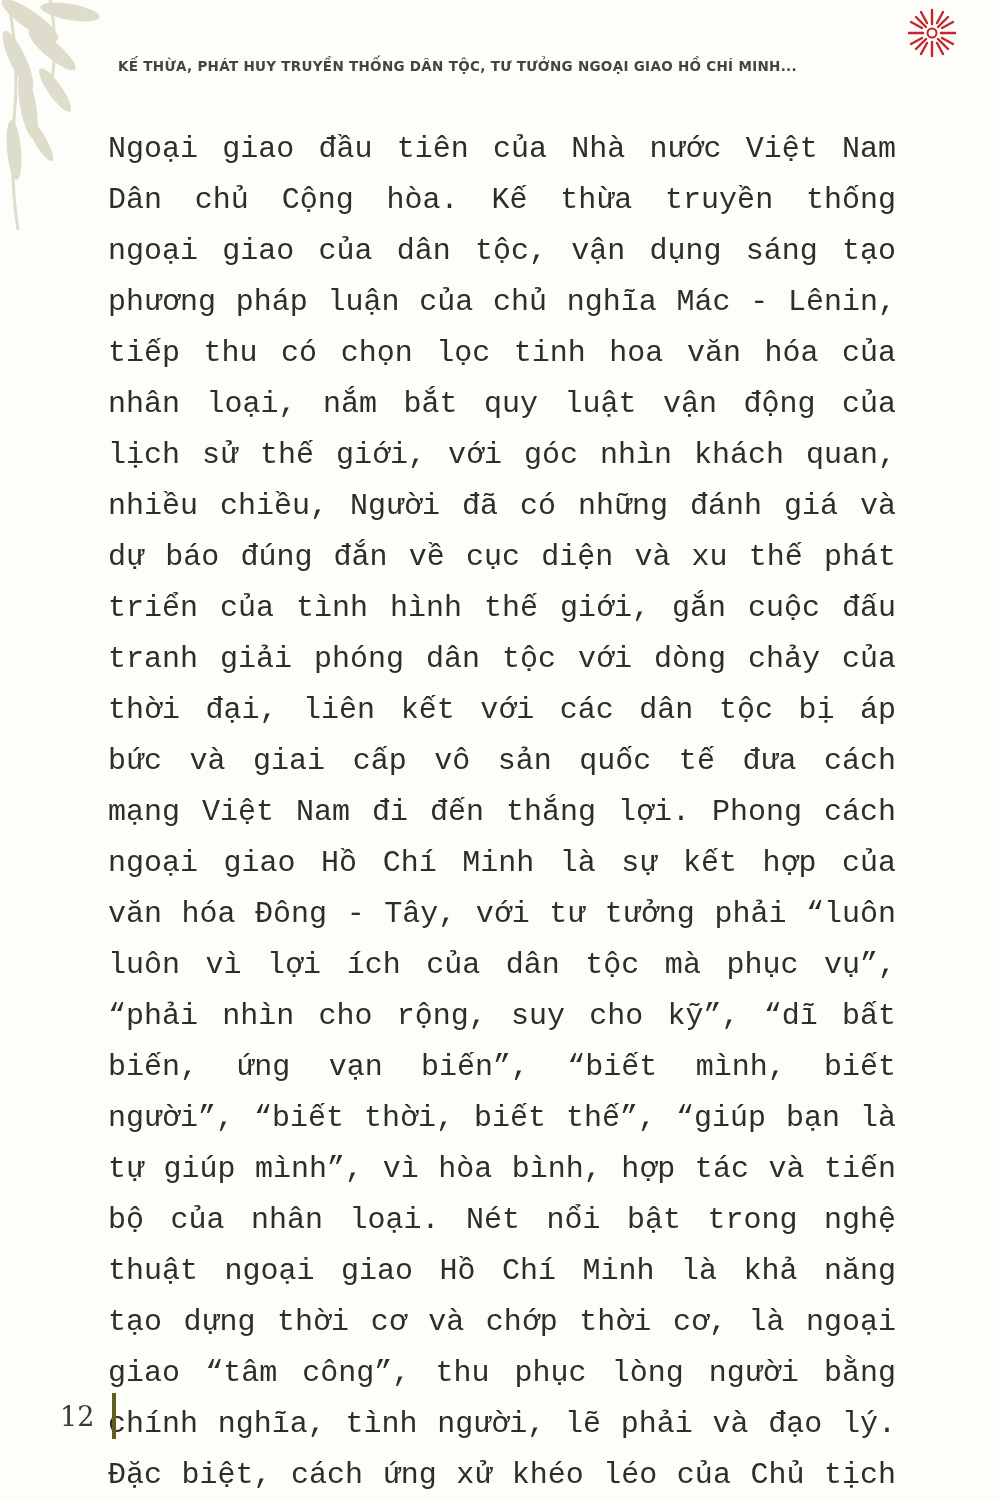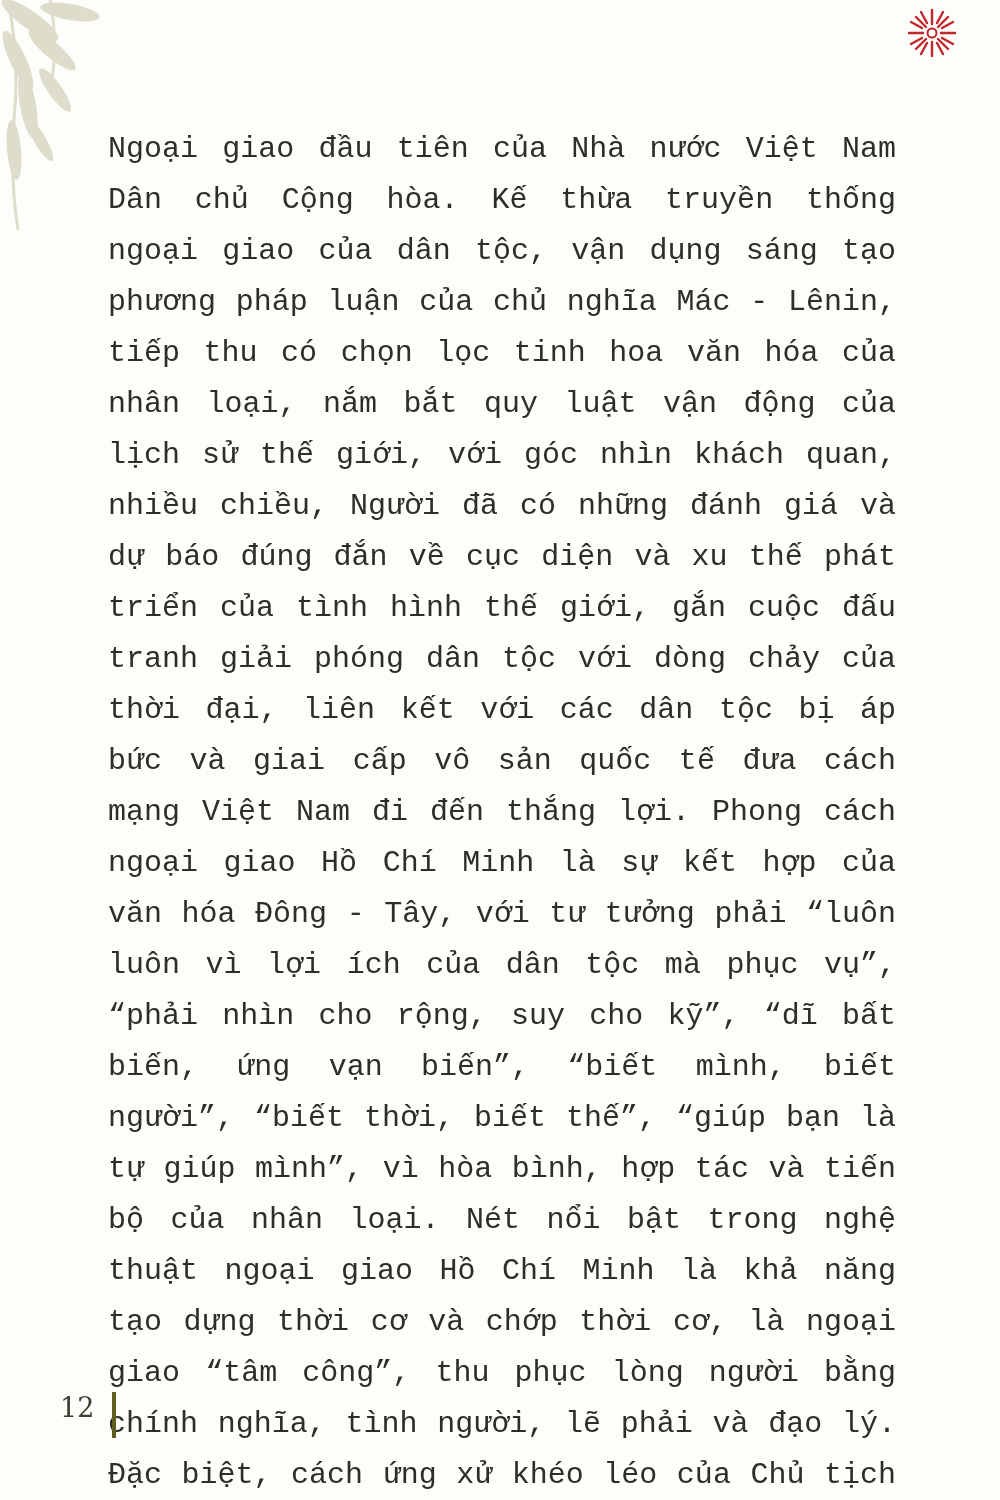--- a/index.html
+++ b/index.html
@@ -55,21 +55,21 @@
     text-align: justify;
     text-justify: inter-word;
     font-family: Liberation Mono, monospace;
   }
   .page-footer {
     position: absolute;
     left: 60px;
     top: 1392px;
     height: 48px;
     display: flex;
-    align-items: flex-start;
+    align-items: center;
   }
   .page-number {
     font-size: 27px;
     color: #3b3b2e;
     margin-right: 18px;
   }
   .footer-bar {
     display: inline-block;
     width: 4px;
     height: 46px;
@@ -117,20 +117,21 @@
         <line x1="24" y1="39" x2="18" y2="50"></line>
         <line x1="8" y1="18" x2="19" y2="24"></line>
         <line x1="39" y1="34" x2="50" y2="40"></line>
         <line x1="50" y1="18" x2="39" y2="24"></line>
         <line x1="19" y1="34" x2="8" y2="40"></line>
       </g>
       <circle cx="29" cy="29" r="4.5" fill="none" stroke="#c1272d" stroke-width="2"></circle>
     </svg>
   </div>
 
+  <div class="running-header">KẾ THỪA, PHÁT HUY TRUYỀN THỐNG DÂN TỘC, TƯ TƯỞNG NGOẠI GIAO HỒ CHÍ MINH...</div>
 
   <div class="body-text">Ngoại giao đầu tiên của Nhà nước Việt Nam Dân chủ Cộng hòa. Kế thừa truyền thống ngoại giao của dân tộc, vận dụng sáng tạo phương pháp luận của chủ nghĩa Mác - Lênin, tiếp thu có chọn lọc tinh hoa văn hóa của nhân loại, nắm bắt quy luật vận động của lịch sử thế giới, với góc nhìn khách quan, nhiều chiều, Người đã có những đánh giá và dự báo đúng đắn về cục diện và xu thế phát triển của tình hình thế giới, gắn cuộc đấu tranh giải phóng dân tộc với dòng chảy của thời đại, liên kết với các dân tộc bị áp bức và giai cấp vô sản quốc tế đưa cách mạng Việt Nam đi đến thắng lợi. Phong cách ngoại giao Hồ Chí Minh là sự kết hợp của văn hóa Đông - Tây, với tư tưởng phải “luôn luôn vì lợi ích của dân tộc mà phục vụ”, “phải nhìn cho rộng, suy cho kỹ”, “dĩ bất biến, ứng vạn biến”, “biết mình, biết người”, “biết thời, biết thế”, “giúp bạn là tự giúp mình”, vì hòa bình, hợp tác và tiến bộ của nhân loại. Nét nổi bật trong nghệ thuật ngoại giao Hồ Chí Minh là khả năng tạo dựng thời cơ và chớp thời cơ, là ngoại giao “tâm công”, thu phục lòng người bằng chính nghĩa, tình người, lẽ phải và đạo lý. Đặc biệt, cách ứng xử khéo léo của Chủ tịch Hồ Chí Minh trong quan hệ với các nước lớn nhằm bảo vệ lợi ích tối cao của</div>
 
   <div class="page-footer">
     <span class="page-number">12</span>
     <span class="footer-bar"></span>
   </div>
 
 </div>
 

